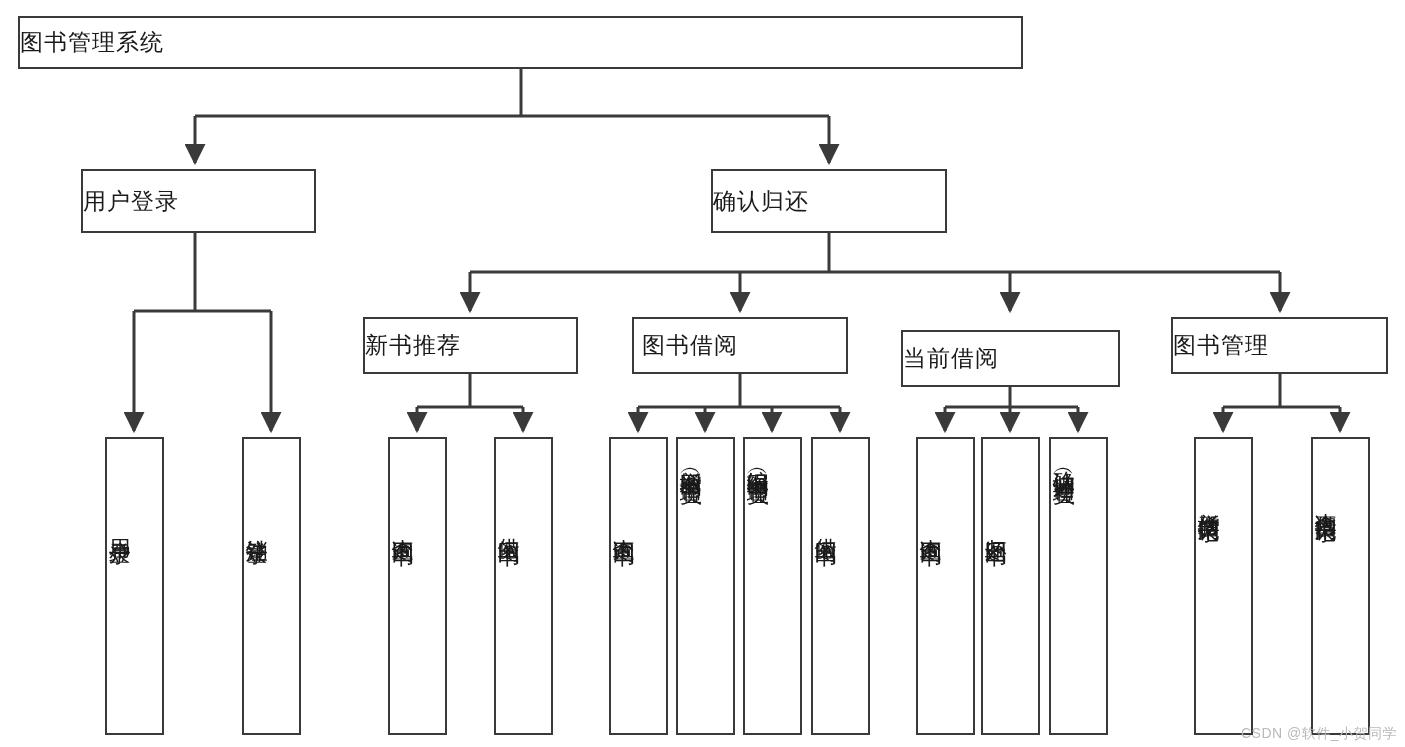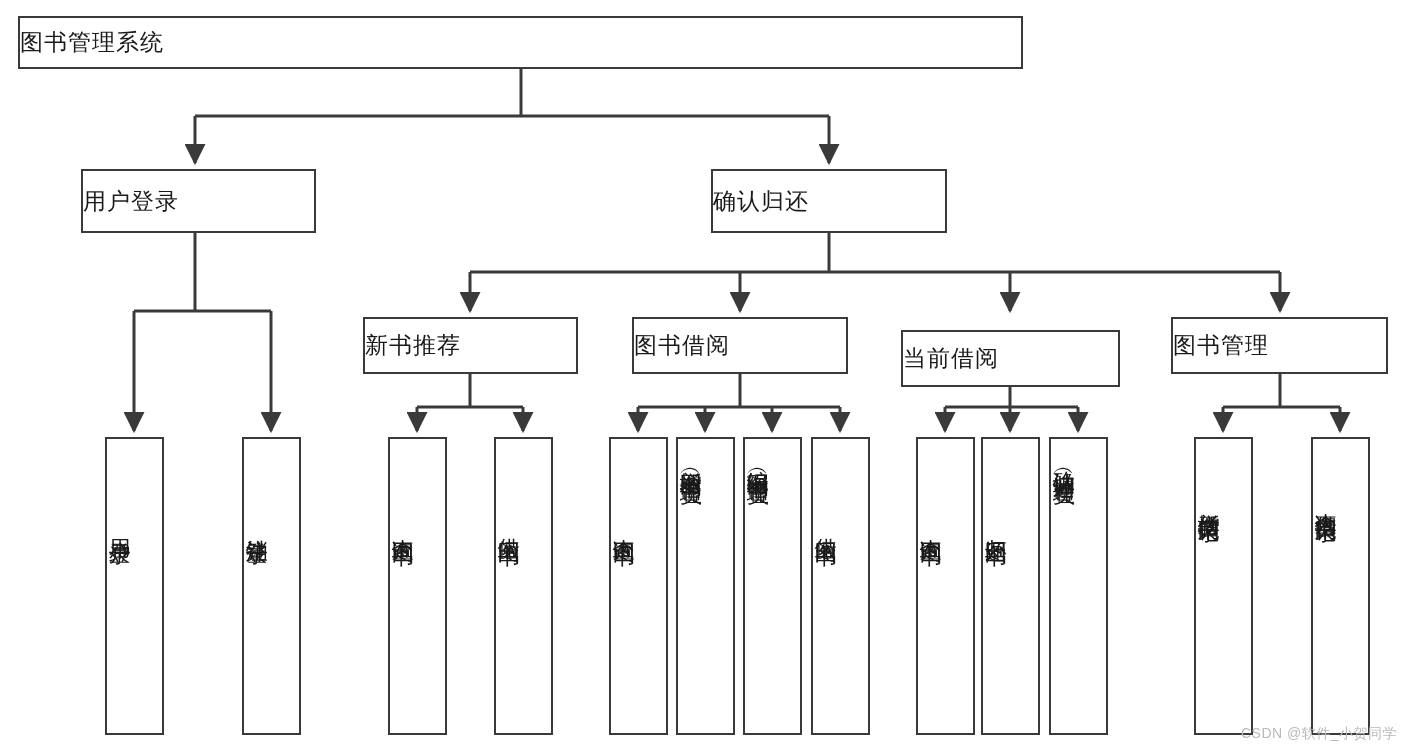--- a/index.html
+++ b/index.html
@@ -135,21 +135,21 @@
   <div class="node h-node" style="left:81px; top:169px; width:235px; height:64px;">
     <span>用户登录</span>
   </div>
   <div class="node h-node" style="left:711px; top:169px; width:236px; height:64px;">
     <span>确认归还</span>
   </div>
 
   <div class="node h-node" style="left:363px; top:317px; width:215px; height:57px;">
     <span>新书推荐</span>
   </div>
-  <div class="node h-node" style="left:632px; top:317px; width:216px; height:57px;">
+  <div class="node h-node" style="left:632px; top:317px; width:216px; height:57px;padding-left:8px;">
     <span>图书借阅</span>
   </div>
   <div class="node h-node" style="left:901px; top:317px; width:219px; height:57px;margin-top:13px;">
     <span>当前借阅</span>
   </div>
   <div class="node h-node" style="left:1171px; top:317px; width:217px; height:57px;">
     <span>图书管理</span>
   </div>
 
   <div class="node v-node mid" style="left:105px; top:437px; width:59px; height:298px;">

